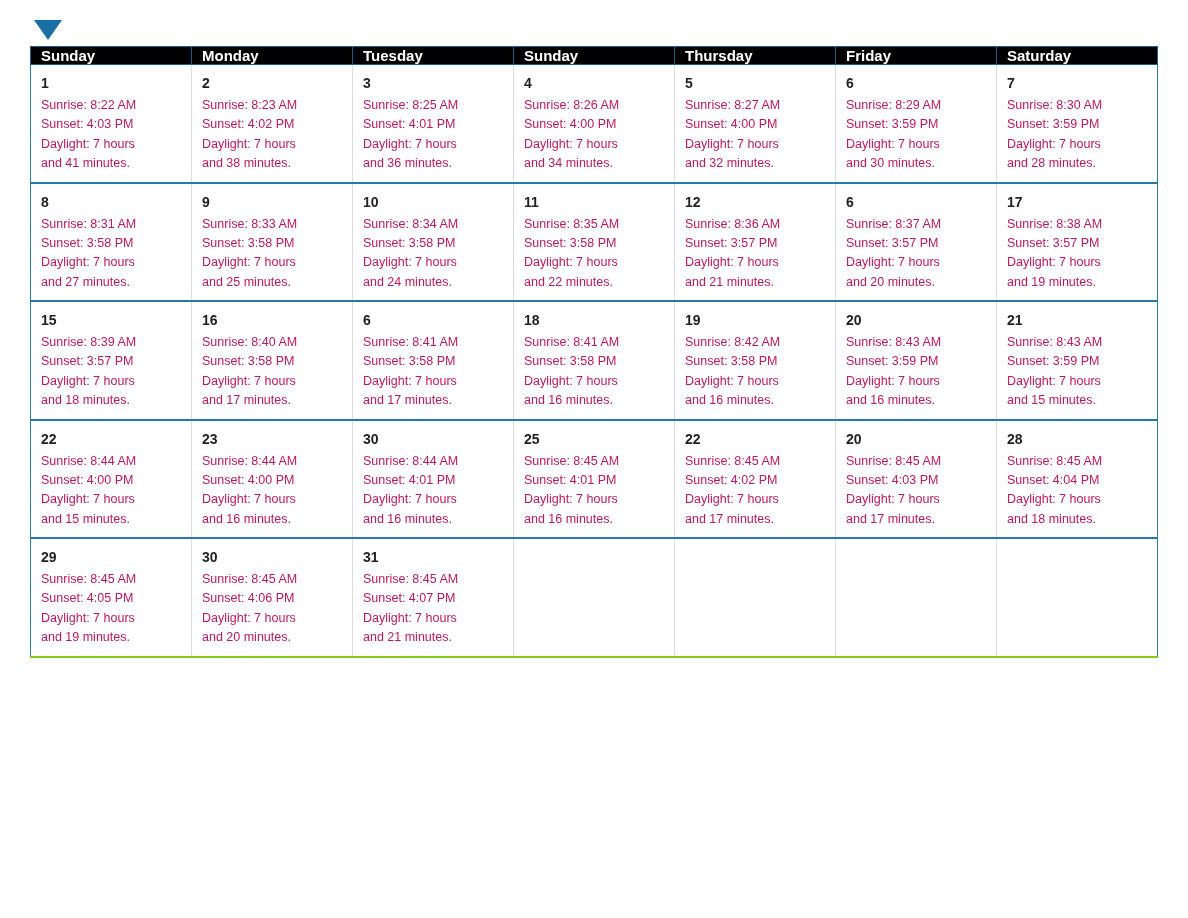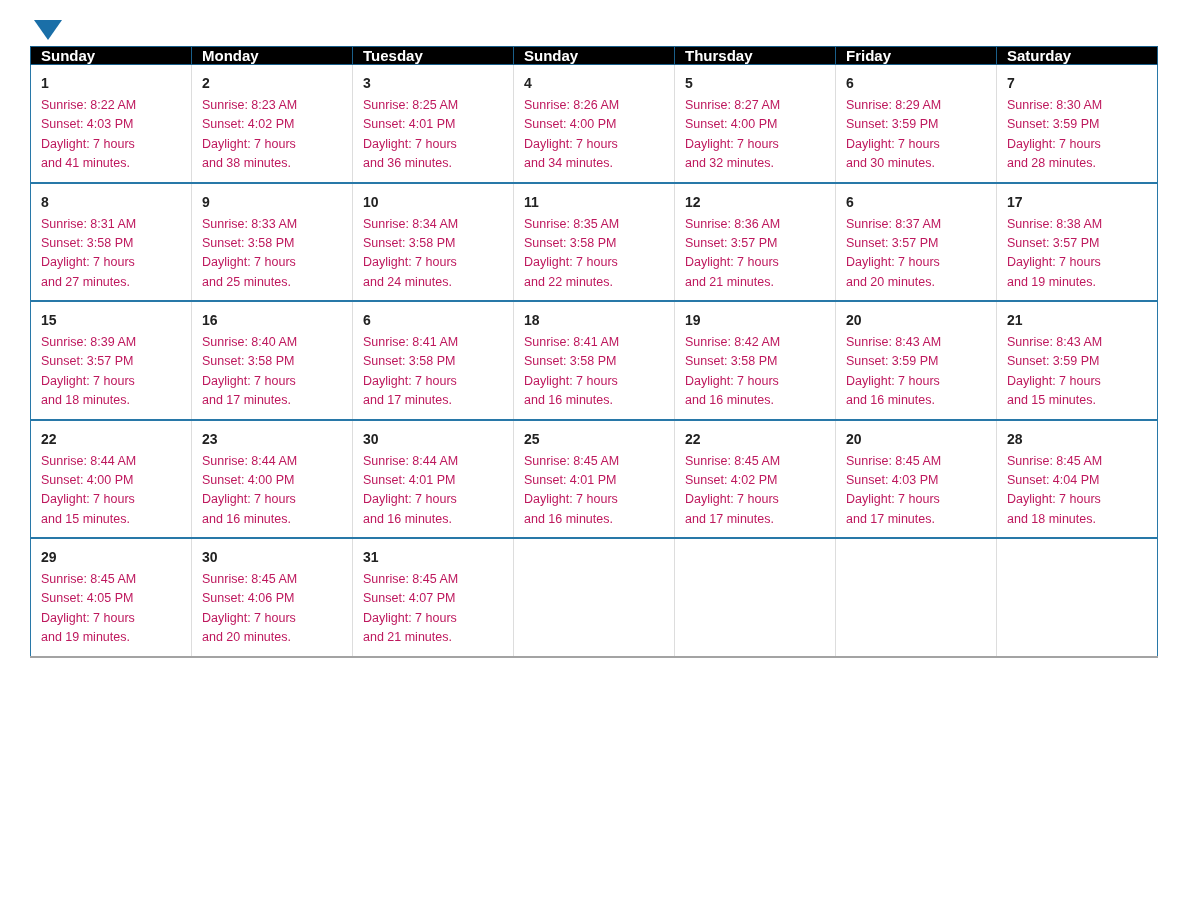--- a/index.html
+++ b/index.html
@@ -100,21 +100,21 @@
     }
     .day-info {
       font-size: 12.5px;
       color: #be185d;
       line-height: 1.55;
     }
     .empty-cell {
       background: #fff;
     }
     tbody tr:last-child {
-      border-bottom: 2px solid #a3a3a3;
+      border-bottom: 2px solid #84cc16;
     }
   </style>
 </head>
 <body>
 
 <div class="header">
   <div class="logo">
     <div class="logo-top">
       <span class="logo-general"></span>
       <div class="logo-triangle"></div>

